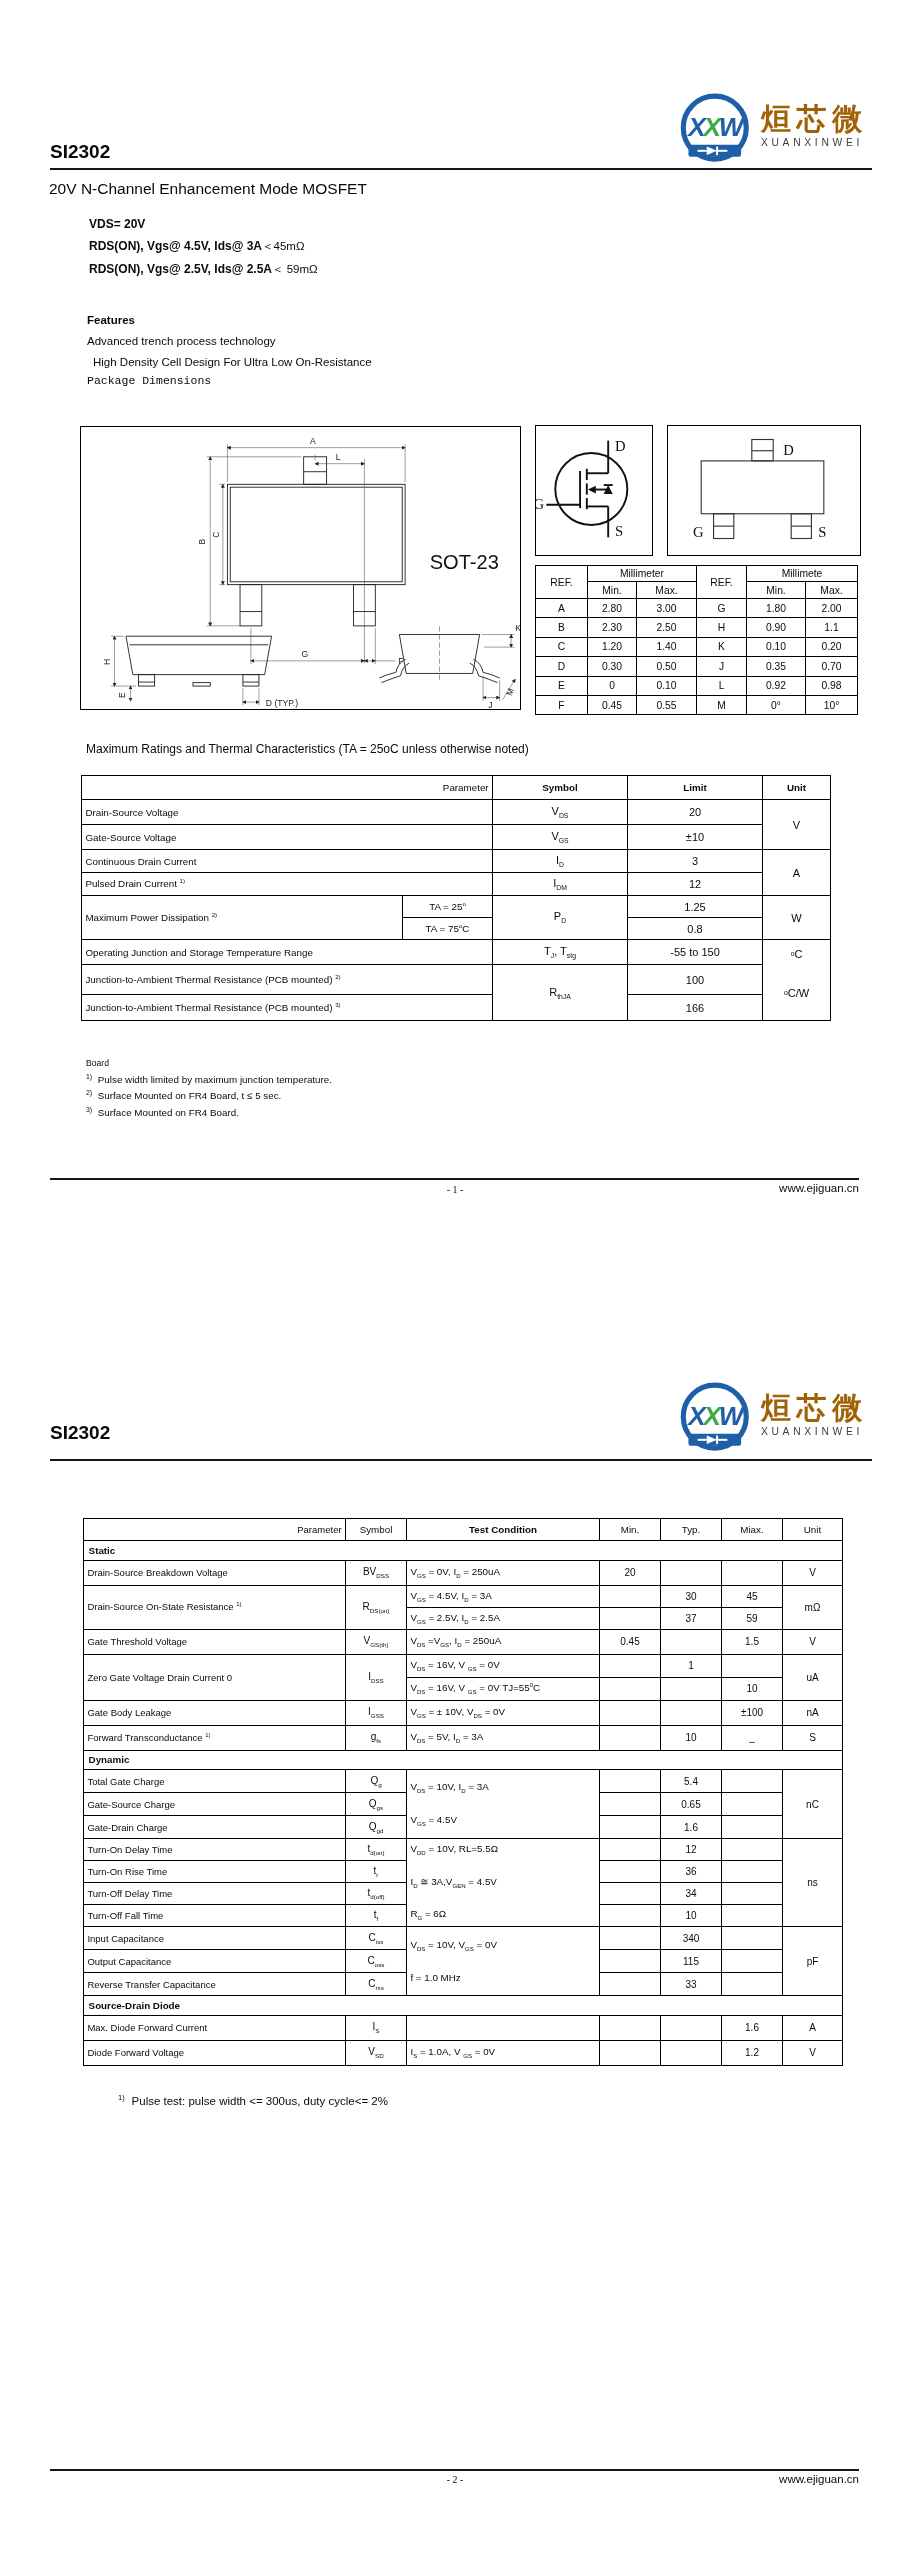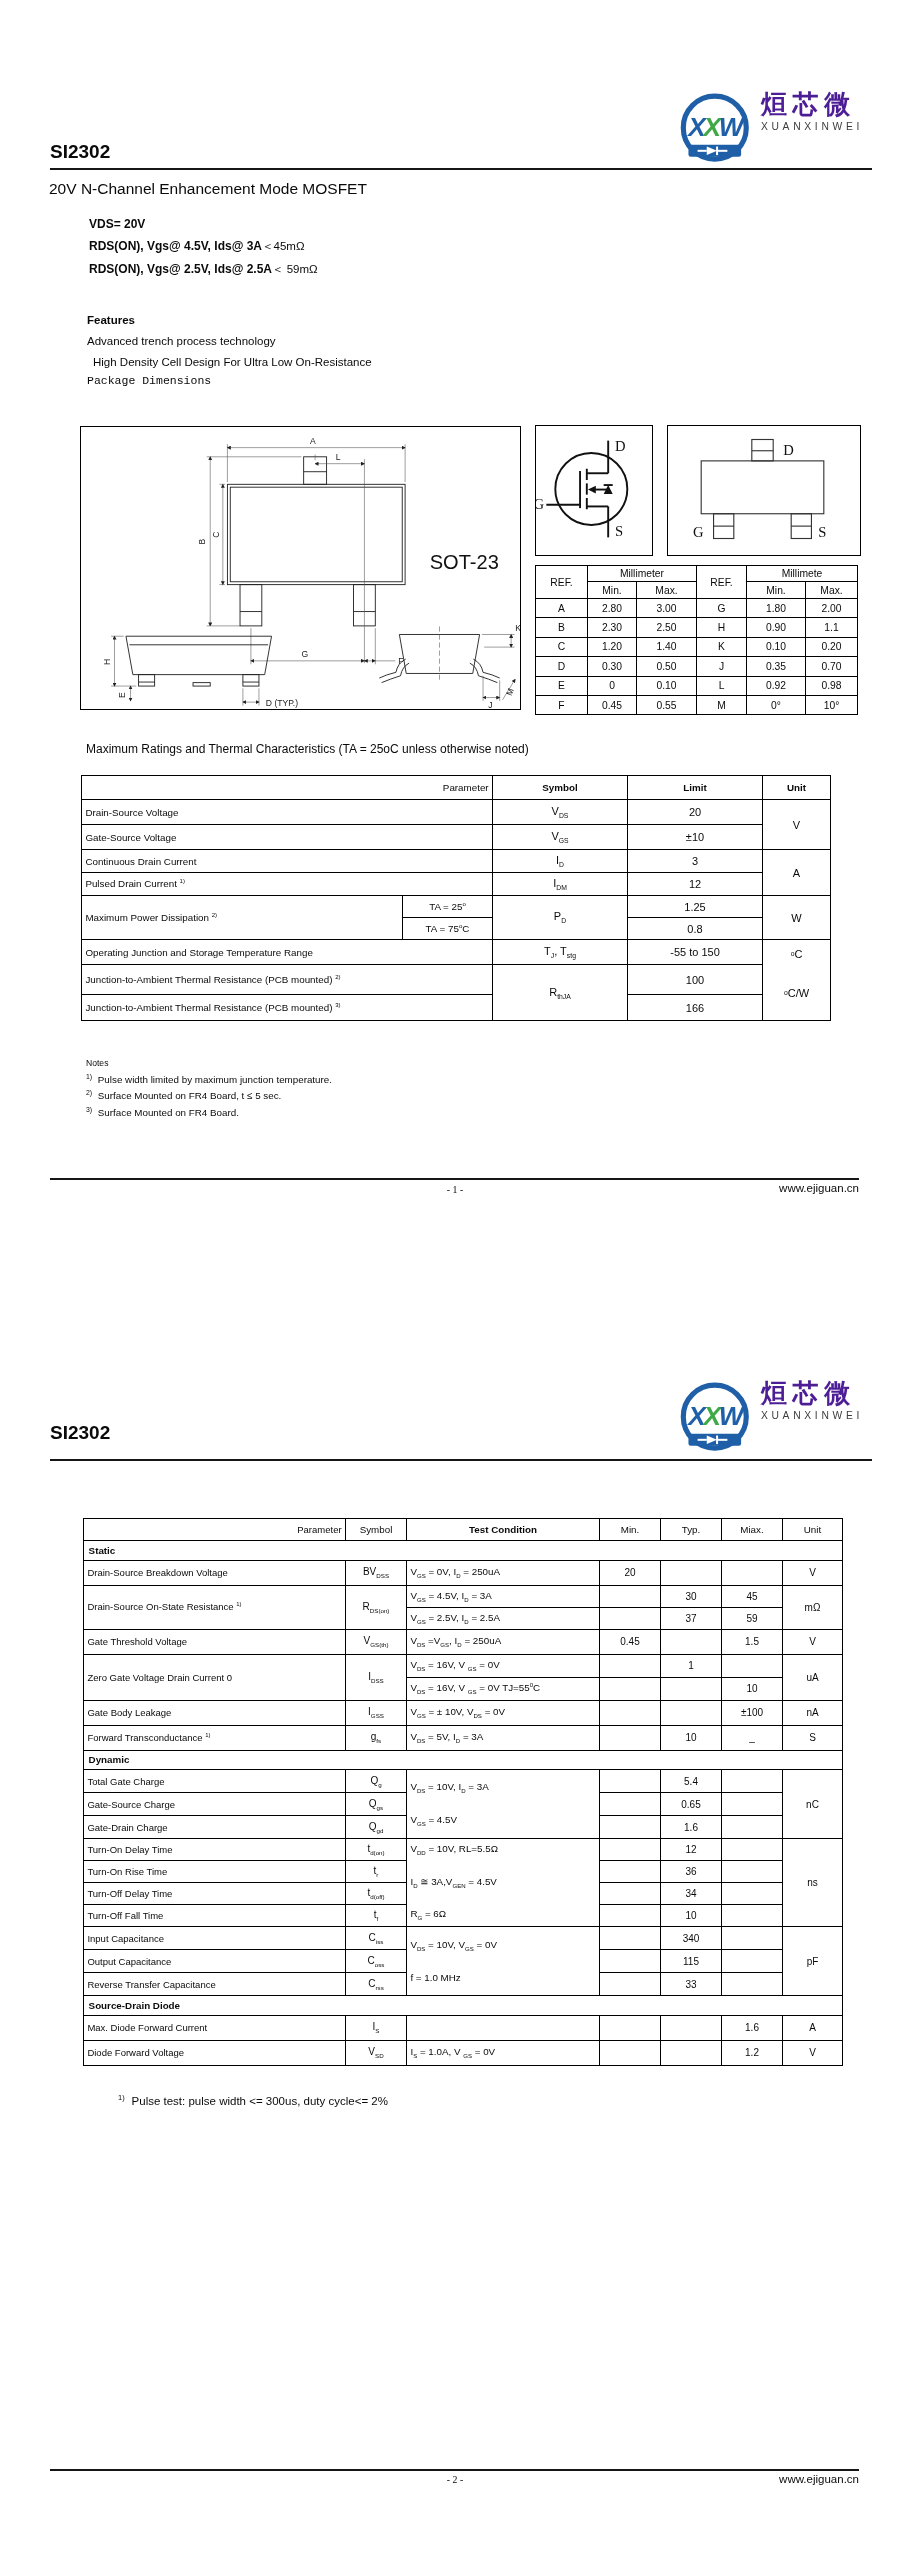--- a/index.html
+++ b/index.html
@@ -9,21 +9,21 @@
   .part-title{font-size:19px;font-weight:700;}
   .rule{position:absolute;left:50px;width:822px;height:2.3px;background:#161616;}
   .subtitle{font-size:15.5px;}
   .spec b{font-size:12px;font-weight:700;text-align:right;}
   .spec span{font-size:11.5px;font-weight:400;}
   .h20{font-size:11.5px;}
   .bold{font-weight:700;}
   
   .logo{display:flex;align-items:flex-start;gap:6.9px;}
   .logo-txt{display:flex;flex-direction:column;}
-  .logo-cjk{font-size:26px;font-weight:700;letter-spacing:5.7px;line-height:1.05;color:#4c1d95;}
+  .logo-cjk{font-size:30px;font-weight:700;letter-spacing:5.7px;line-height:1.05;color:#a16207;margin-top:12px;}
   .logo-latin{font-size:10.3px;letter-spacing:3.7px;color:#3d3d3d;margin-top:2.3px;}
   
   .frame{position:absolute;border:1.1px solid #000;background:#fff;}
   
   table{border-collapse:collapse;table-layout:fixed;background:#fff;}
   td{overflow:hidden;}
   .ref-table{border:1.1px solid #000;}
   .ref-table td{border:1.1px solid #000;text-align:center;font-size:10.3px;padding:0 1.1px;}
   .ref-table tr.hd1 td{height:15px;}
   .ref-table tr.hd2 td{height:16px;}
@@ -372,21 +372,21 @@
       <td class="val">100</td>
     </tr>
     <tr class="h46">
       <td colspan="2" class="pcell">Junction-to-Ambient Thermal Resistance (PCB mounted) <sup>3)</sup></td>
       <td class="val">166</td>
     </tr>
   </tbody>
     </table>
 
   <div class="abs" style="left:86px;top:1058px;">
-    <div class="notes-h">Notes</div>
+    <div class="notes-h">Board</div>
     <div class="note-line"><sup>1)</sup><span>Pulse width limited by maximum junction temperature.</span></div>
     <div class="note-line"><sup>2)</sup><span>Surface Mounted on FR4 Board, t  ≤ 5 sec.</span></div>
     <div class="note-line"><sup>3)</sup><span>Surface Mounted on FR4 Board.</span></div>
   </div>
 
   <div class="f-rule" style="top:1178px;"></div>
   <div class="page-num" style="top:1184px;">- 1 -</div>
   <div class="site" style="top:1182px;">www.ejiguan.cn</div>
 
   <div class="abs part-title" style="left:50px;top:1422px;">SI2302</div>

